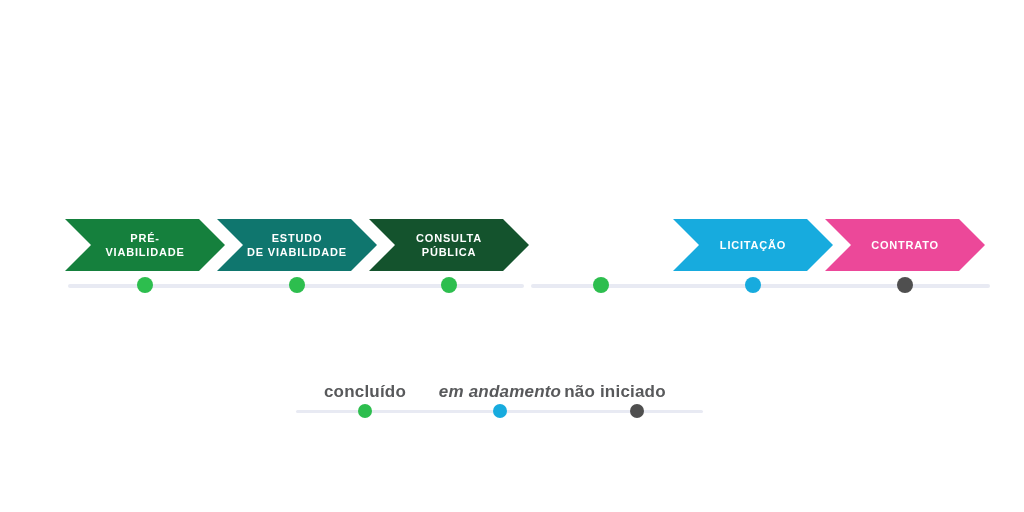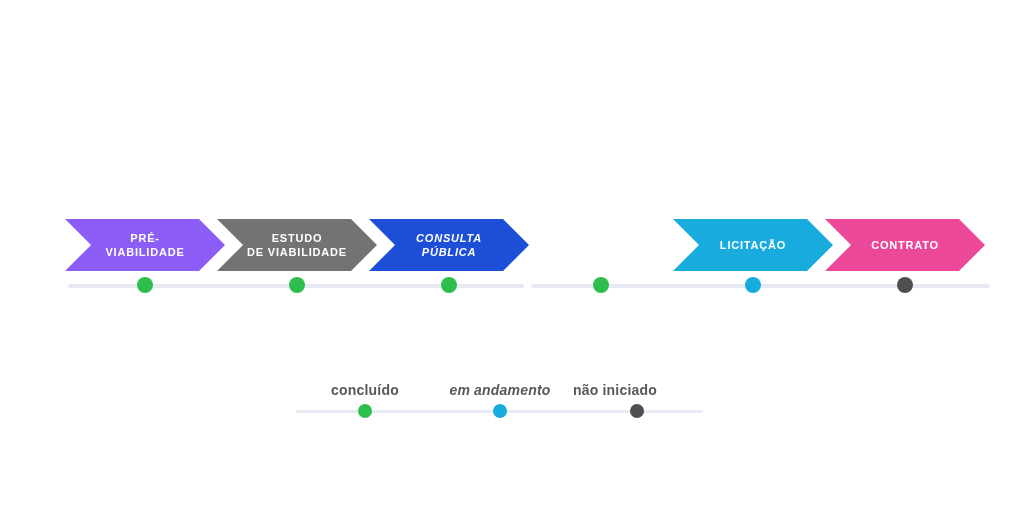--- a/index.html
+++ b/index.html
@@ -72,21 +72,21 @@
     width: 407px;
     height: 3px;
     border-radius: 2px;
     background: #E8EAF3;
   }
   .legend-label {
     position: absolute;
     top: 382px;
     width: 150px;
     text-align: center;
-    font-size: 14px;
+    font-size: 17px;
     font-weight: bold;
     color: #58595B;
     letter-spacing: 0.2px;
   }
   .ll1 { left: 290px; }
   .ll2 { left: 425px; font-style: italic; }
   .ll3 { left: 540px; }
   .legend-dot {
     position: absolute;
     top: 404px;
@@ -96,29 +96,29 @@
   }
   .ld1 { left: 358px; }
   .ld2 { left: 493px; }
   .ld3 { left: 630px; }
 </style>
 </head>
 <body>
 
 <div class="stage">
 
-  <div class="arrow a1" style="background-color: #8b5cf6;">
+  <div class="arrow a1" style="background-color: #15803d;">
     <span class="line">PRÉ-</span>
     <span class="line">VIABILIDADE</span>
   </div>
-  <div class="arrow a2" style="background-color: #737373;">
+  <div class="arrow a2" style="background-color: #0f766e;">
     <span class="line">ESTUDO</span>
     <span class="line">DE VIABILIDADE</span>
   </div>
-  <div class="arrow a3" style="background-color: #1d4ed8; font-style: italic;">
+  <div class="arrow a3" style="background-color: #14532d;">
     <span class="line">CONSULTA</span>
     <span class="line">PÚBLICA</span>
   </div>
   <div class="arrow a5" style="background-color: rgb(23, 171, 222);">
     <span class="line">LICITAÇÃO</span>
 
   </div>
   <div class="arrow a6" style="background-color: #ec4899;">
     <span class="line">CONTRATO</span>
 

